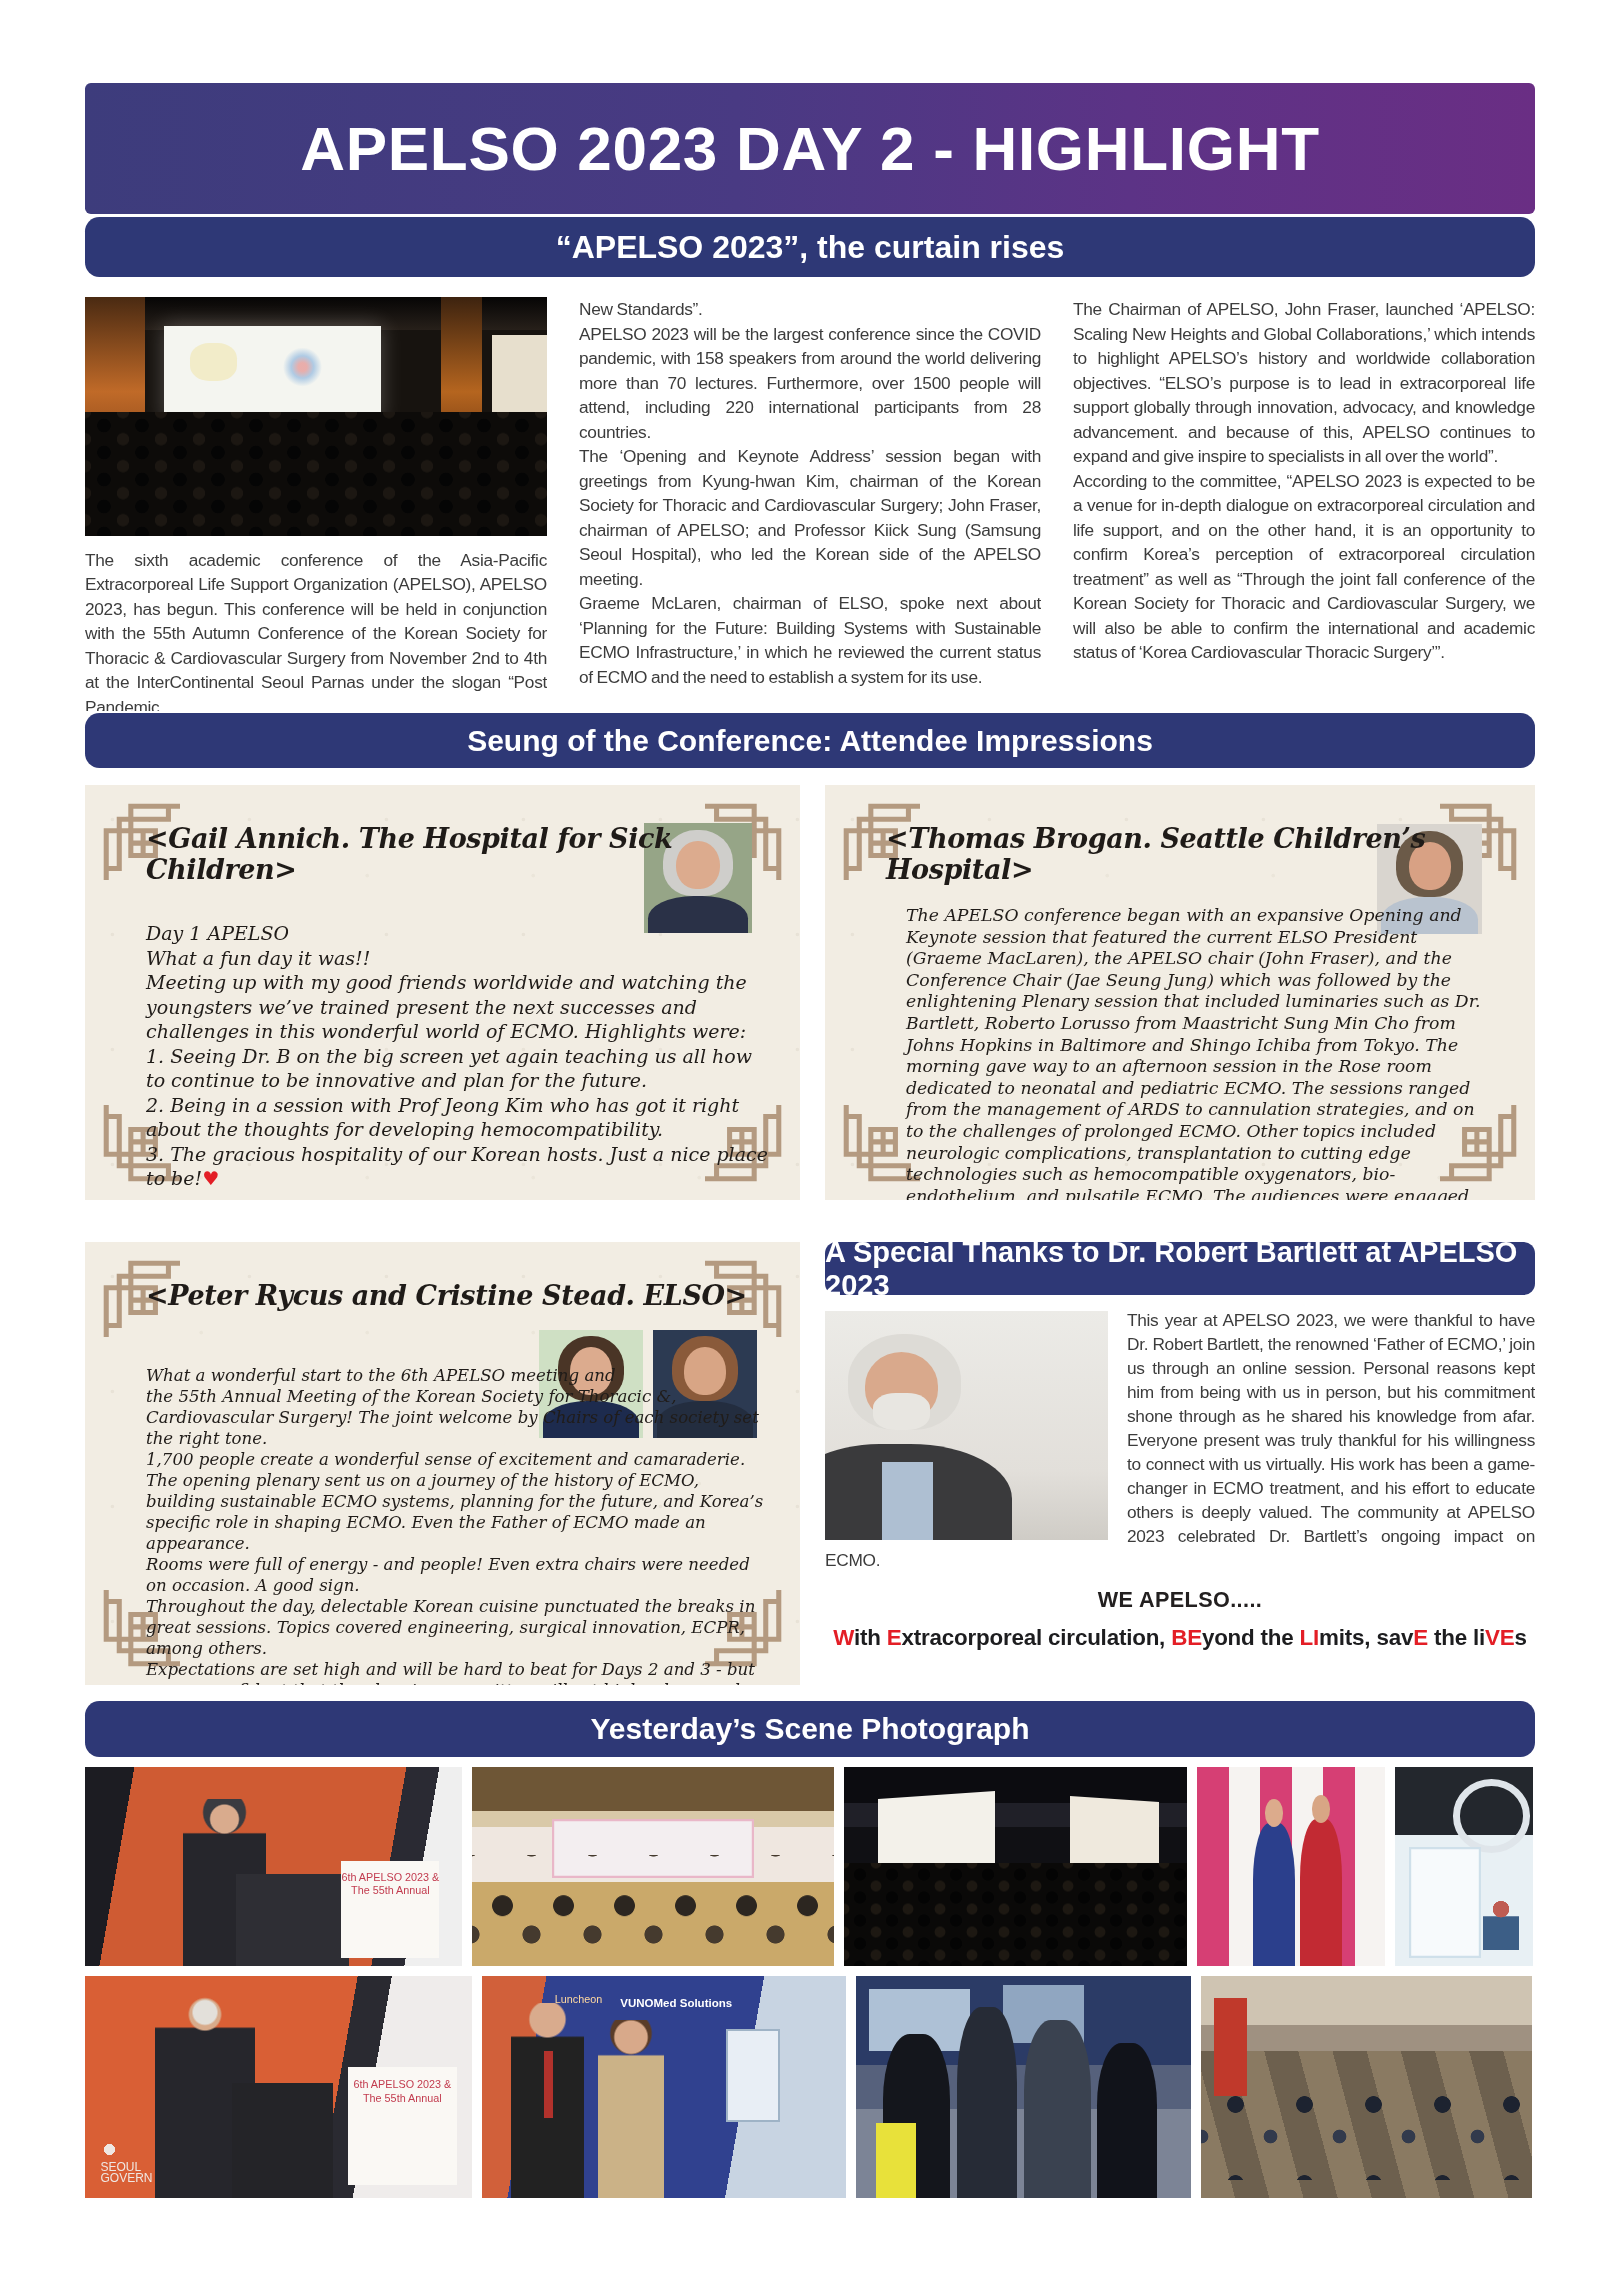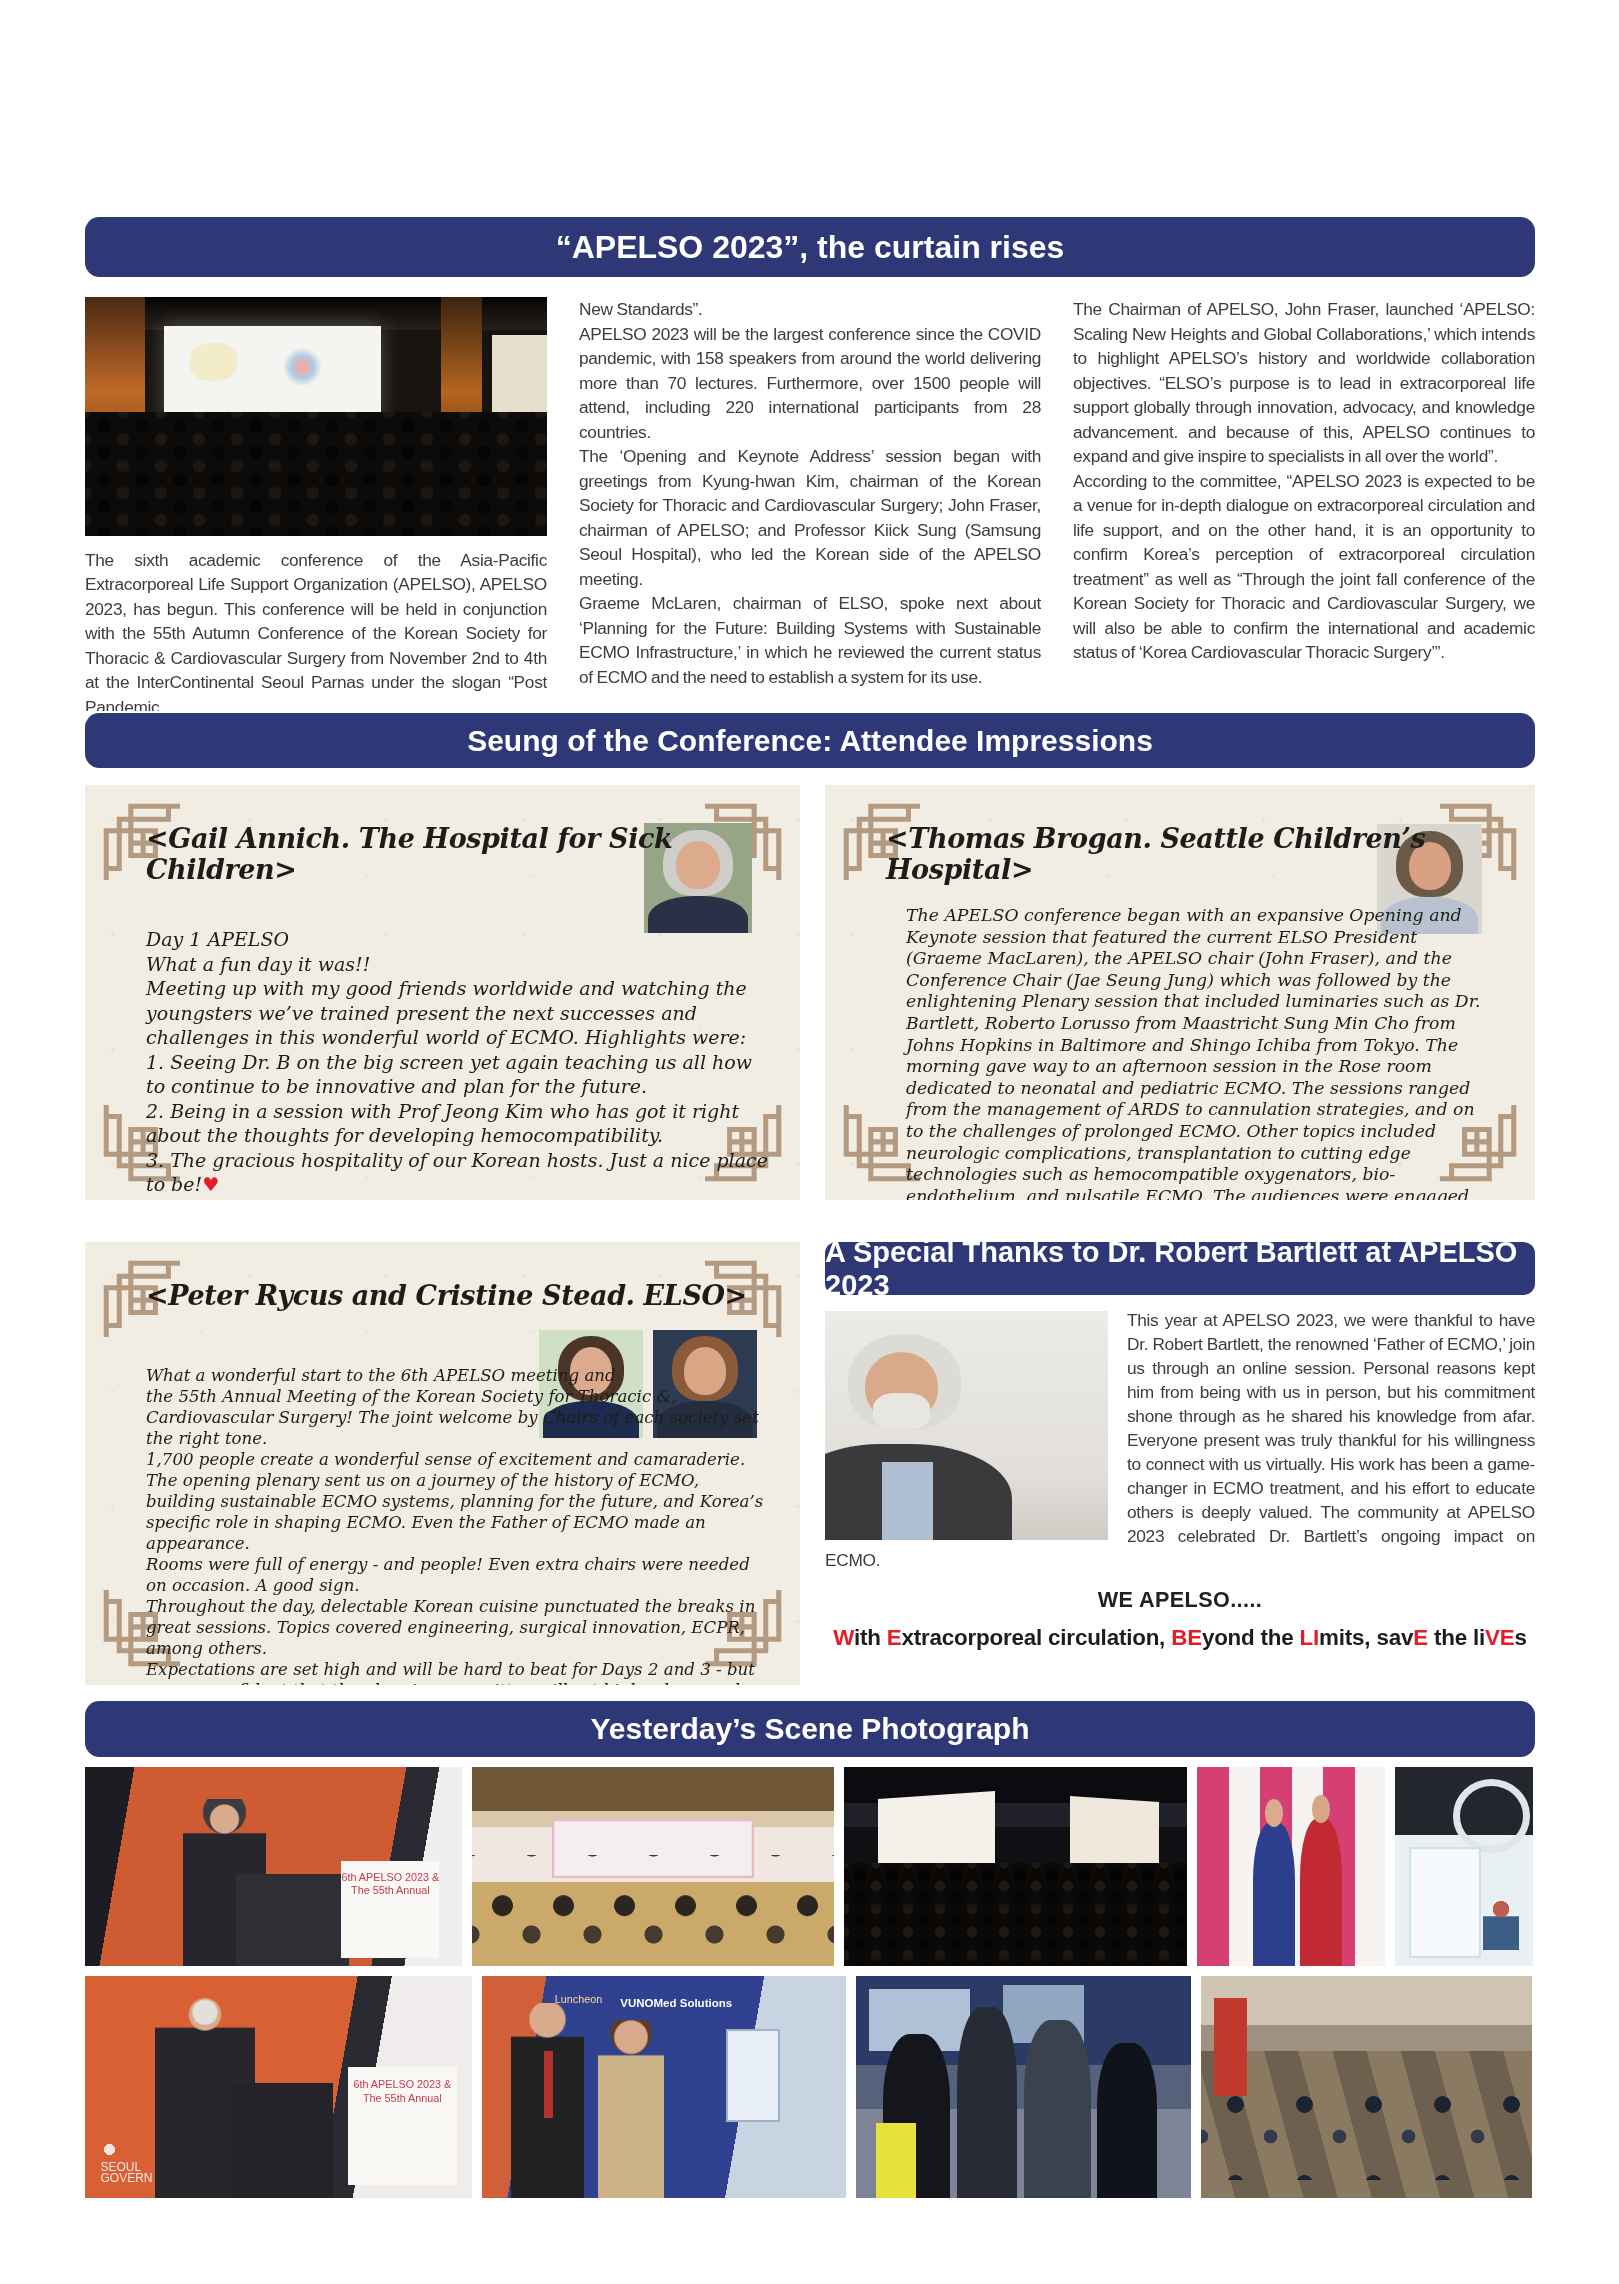--- a/index.html
+++ b/index.html
@@ -54,21 +54,21 @@
         background-image:radial-gradient(circle at 20% 30%,rgba(190,180,160,.18) 0 1.4px,transparent 2.2px),
                          radial-gradient(circle at 70% 60%,rgba(190,180,160,.14) 0 1.4px,transparent 2.2px);
         background-size:137px 115px,166px 151px;}
   .card-gail {left:85px;top:785px;width:715px;height:415px;}
   .card-brog {left:825px;top:785px;width:710px;height:415px;}
   .card-rycus{left:85px;top:1242px;width:715px;height:443px;}
   .card .name{position:absolute;left:61px;top:38px;font-family:"DejaVu Serif",serif;
               font-style:italic;font-weight:700;font-size:27px;color:#1f1b18;letter-spacing:-0.4px;}
   .card .body{position:absolute;left:61px;right:30px;font-family:"DejaVu Serif",serif;
               font-style:italic;color:#201c19;white-space:pre-line;}
-  .card-gail .body {top:142px;font-size:19px;line-height:24.5px;}
+  .card-gail .body {top:136px;font-size:19px;line-height:24.5px;}
   .card-brog .body {top:120px;font-size:17.3px;line-height:21.6px;right:42px;margin-left:20px;}
   .card-rycus .body{top:123px;font-size:16.6px;line-height:21px;}
   .heart{color:#e31e26;font-style:normal;}
 
   
   .orn{position:absolute;width:81px;height:81px;}
   .orn.tl{left:14.4px;top:14.4px;} .orn.tr{right:14.4px;top:14.4px;transform:scaleX(-1);}
   .orn.bl{left:14.4px;bottom:14.4px;transform:scaleY(-1);} .orn.br{right:14.4px;bottom:14.4px;transform:scale(-1,-1);}
 
   
@@ -192,20 +192,23 @@
       <path d="M128 10 H44 V44 H10 V128"></path>
       <path d="M96 10 V28 H28 V96 H10"></path>
       <path d="M44 44 H78 V78 H44 Z"></path>
       <path d="M61 44 V78 M44 61 H78"></path>
     </g>
   </defs>
 </svg>
 
 <div class="page">
 
+  <div class="banner">
+    <h1>APELSO 2023 DAY 2 - HIGHLIGHT</h1>
+  </div>
 
   <div class="navy-bar bar-curtain">
     <span>“APELSO 2023”, the curtain rises</span>
   </div>
 
   <div class="article">
     <div style="width:462px;">
       <div class="photo-hall col1-photo">
         <div class="ph-ceil"></div>
         <div class="ph-pill-l"></div>

